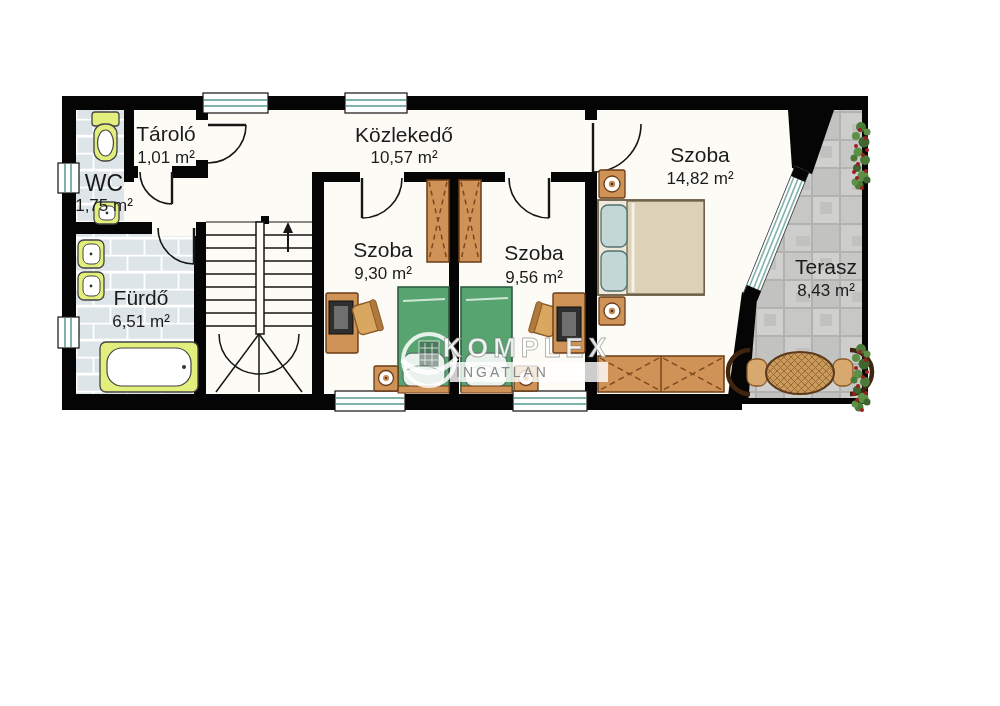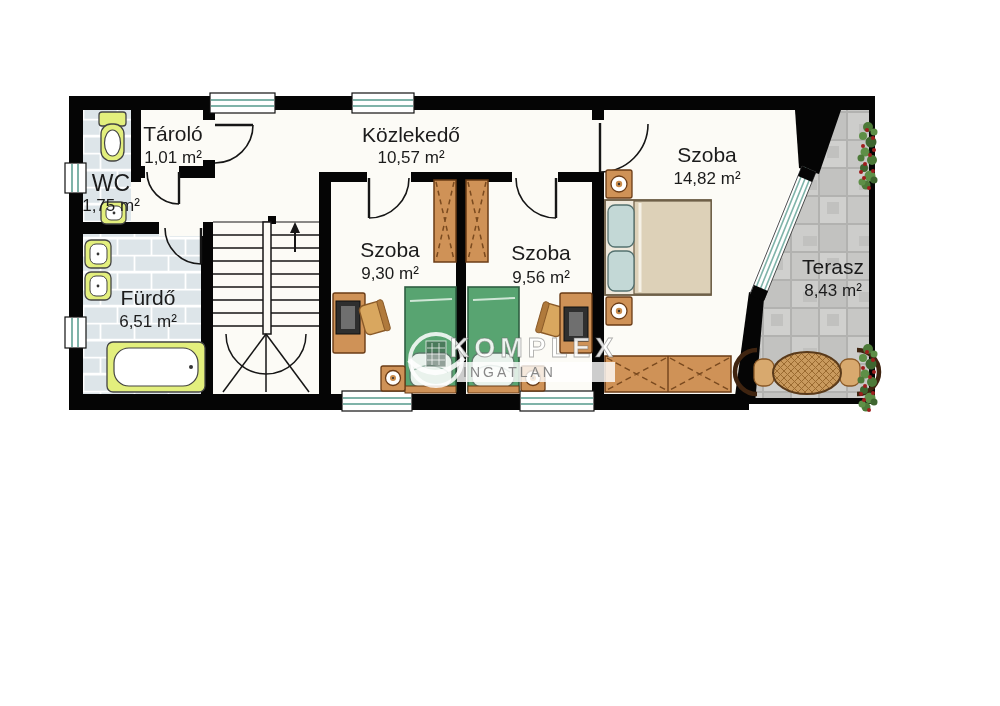--- a/index.html
+++ b/index.html
@@ -1,17 +1,17 @@
 <!DOCTYPE html>
 <html><head>
 <meta charset="utf-8">
 <style>
   html,body{margin:0;padding:0;background:#ffffff;}
   body{font-family:"Liberation Sans", sans-serif;}
-  .plan-wrap{width:820px;height:706px;position:relative;background:#fff;padding-left:7px;}
+  .plan-wrap{width:820px;height:706px;position:relative;background:#fff;}
   text{fill:#1b1b1b;}
   .room-name{font-size:21px;}
   .room-name.big{font-size:23px;}
   .room-area{font-size:17px;}
   .wm-brand{font-size:27px;font-weight:bold;letter-spacing:5px;
             fill:rgba(255,255,255,0.88);stroke:rgba(110,110,110,0.55);stroke-width:0.9px;}
   .wm-sub{font-size:14px;letter-spacing:3px;fill:rgba(130,130,130,0.95);}
 </style>
 </head>
 <body>

